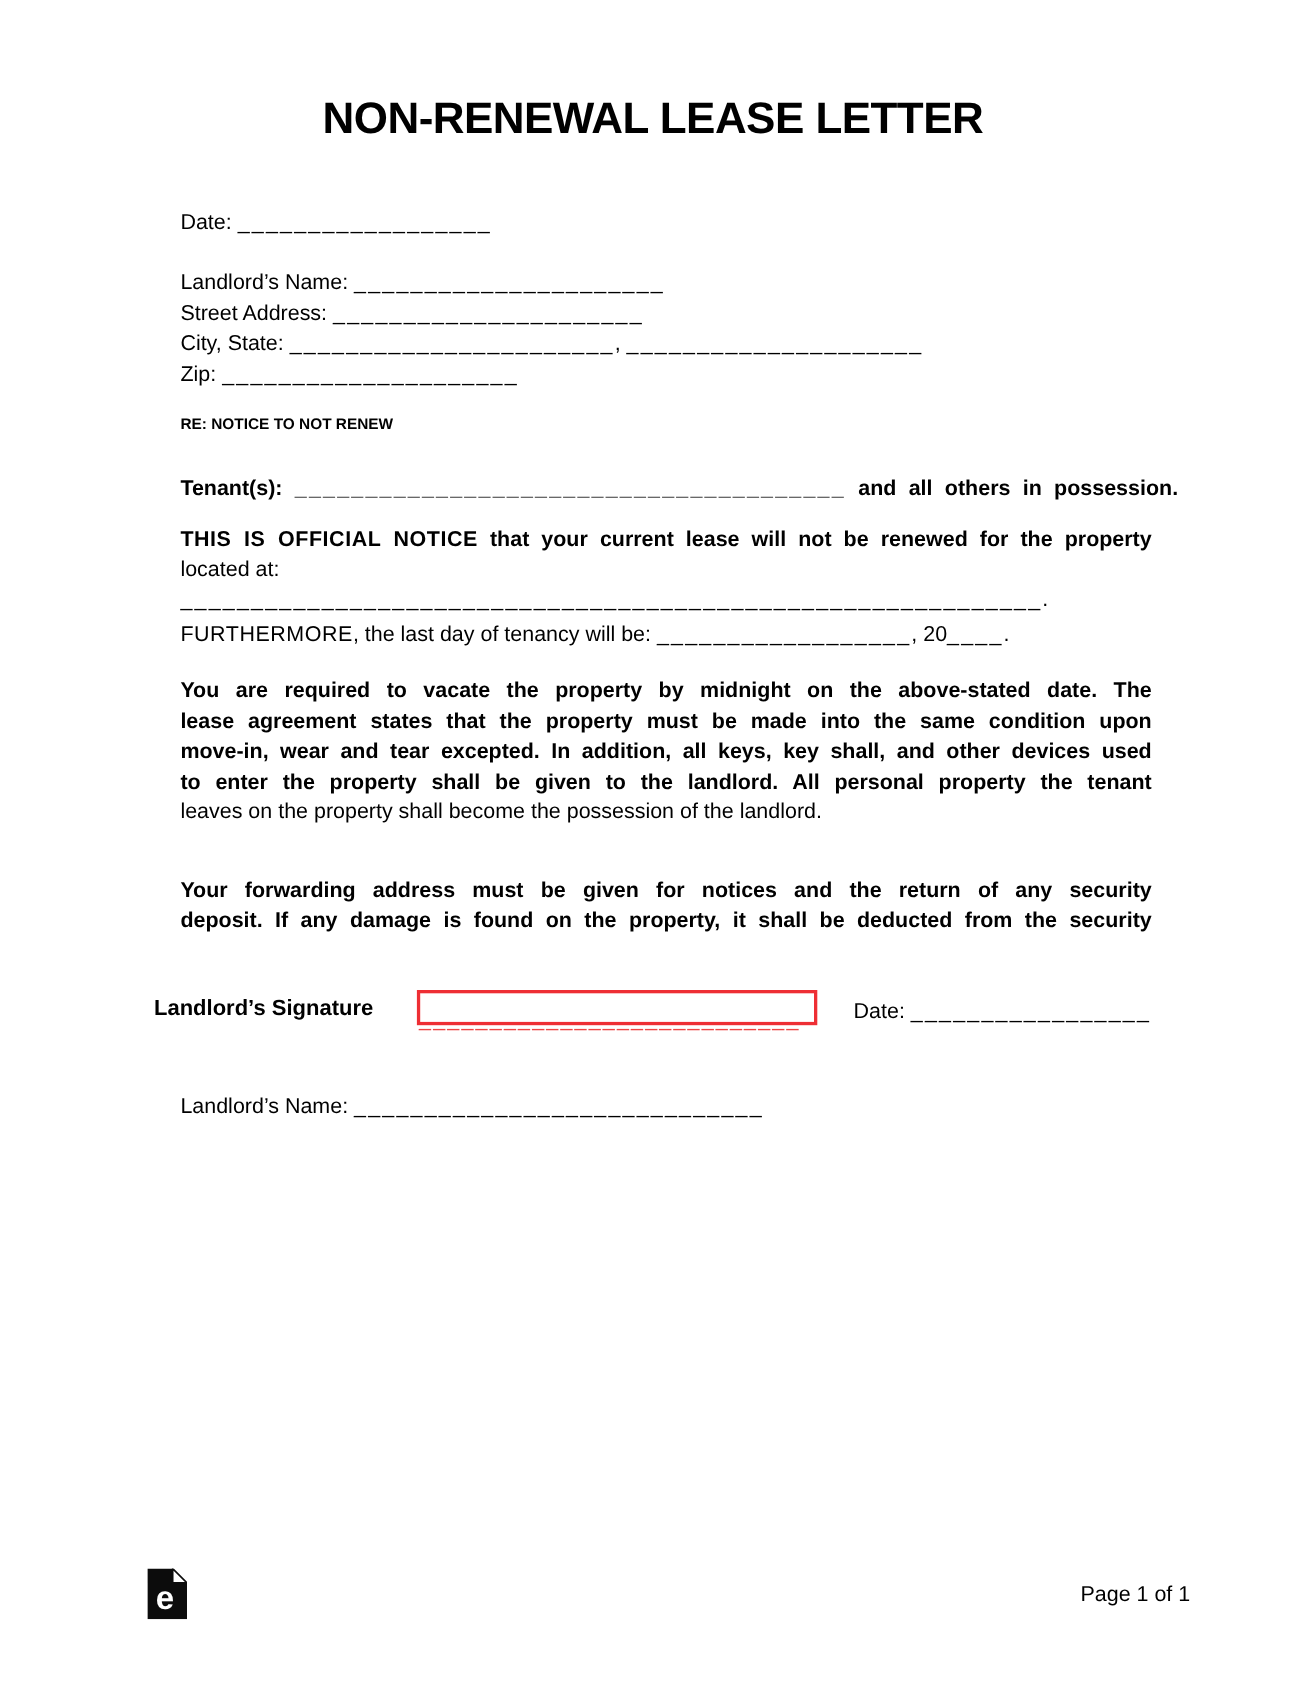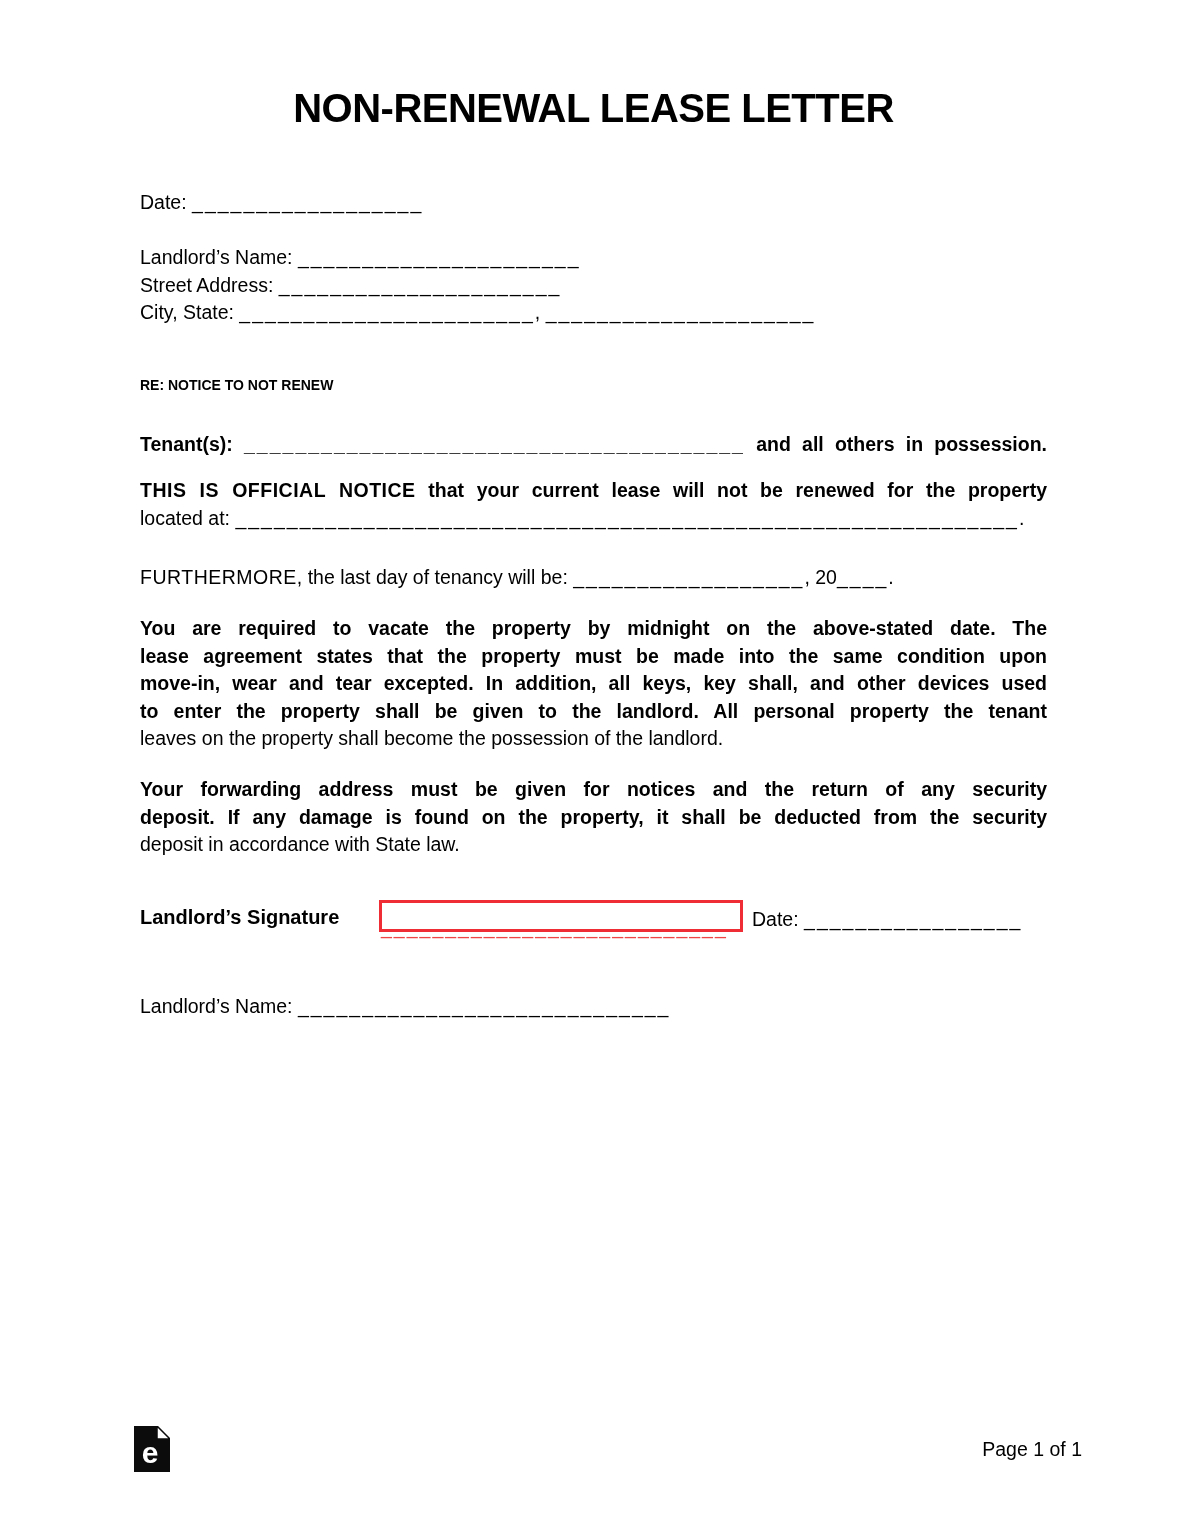--- a/index.html
+++ b/index.html
@@ -16,21 +16,21 @@
   .abs { position: absolute; }
   .title {
     margin: 0;
     top: 86px; left: 0; width: 100%;
     text-align: center;
     font-size: 40px;
     font-weight: bold;
     letter-spacing: -0.5px;
     white-space: nowrap;
   }
-  .line { font-size: 19.5px; line-height: 27.5px; }
+  .line { font-size: 19.5px; line-height: 27.5px; margin-left: 24px; }
   .bold { font-weight: bold; }
   .block { left: 140px; width: 907px; }
   .jline { text-align: justify; text-align-last: justify; font-weight: bold; }
   .blank { letter-spacing: 2px; white-space: nowrap; }
   .caps  { letter-spacing: 0.5px; }
   .subject { font-size: 14px; }
   .sig-row { height: 60px; }
   .sig-label { position: absolute; left: 0; top: 9px; font-size: 20px; }
   .sig-box {
     position: absolute; left: 239px; top: 3px;
@@ -54,20 +54,21 @@
 <div class="page">
 
   <h1 class="abs title">NON-RENEWAL LEASE LETTER</h1>
 
   <div class="abs line block" style="top:189px;"><span>Date: </span><span class="blank">__________________</span></div>
 
   <div class="abs block" style="top:244px;">
     <div class="line"><span>Landlord’s Name: </span><span class="blank">______________________</span></div>
     <div class="line"><span>Street Address: </span><span class="blank">______________________</span></div>
     <div class="line"><span>City, State: </span><span class="blank">_______________________</span><span>, </span><span class="blank">_____________________</span></div>
+    <div class="line"><span>Zip: </span><span class="blank">_____________________</span></div>
   </div>
 
   <div class="abs line bold subject block" style="top:372px;">RE: NOTICE TO NOT RENEW</div>
 
   <div class="abs line jline block" style="top:431px;"><span>Tenant(s): </span><span class="blank">_______________________________________</span><span> and all others in possession.</span></div>
 
   <div class="abs block" style="top:477px;">
     <div class="line jline"><span class="caps">THIS IS OFFICIAL NOTICE</span><span> that your current lease will not be renewed for the property</span></div>
     <div class="line"><span>located at: </span><span class="blank">_____________________________________________________________</span><span>.</span></div>
   </div>
@@ -75,24 +76,23 @@
   <div class="abs line block" style="top:564px;"><span class="caps">FURTHERMORE</span><span>, the last day of tenancy will be: </span><span class="blank">__________________</span><span>, 20</span><span class="blank">____</span><span>.</span></div>
 
   <div class="abs block" style="top:615px;">
     <div class="line jline">You are required to vacate the property by midnight on the above-stated date. The</div>
     <div class="line jline">lease agreement states that the property must be made into the same condition upon</div>
     <div class="line jline">move-in, wear and tear excepted. In addition, all keys, key shall, and other devices used</div>
     <div class="line jline">to enter the property shall be given to the landlord. All personal property the tenant</div>
     <div class="line">leaves on the property shall become the possession of the landlord.</div>
   </div>
 
-  <div class="abs block" style="top:776px;">
+  <div class="abs block" style="top:796px;">
     <div class="line jline">Your forwarding address must be given for notices and the return of any security</div>
     <div class="line jline">deposit. If any damage is found on the property, it shall be deducted from the security</div>
-    <div class="line">deposit in accordance with State law.</div>
   </div>
 
   <div class="abs block sig-row" style="top:897px;">
     <span class="sig-label bold">Landlord’s Signature</span>
     <span class="sig-blank">___________________________</span>
     <div class="sig-box"></div>
     <span class="sig-date line"><span>Date: </span><span class="blank">_________________</span></span>
   </div>
 
   <div class="abs line block" style="top:993px;"><span>Landlord’s Name: </span><span class="blank">_____________________________</span></div>

